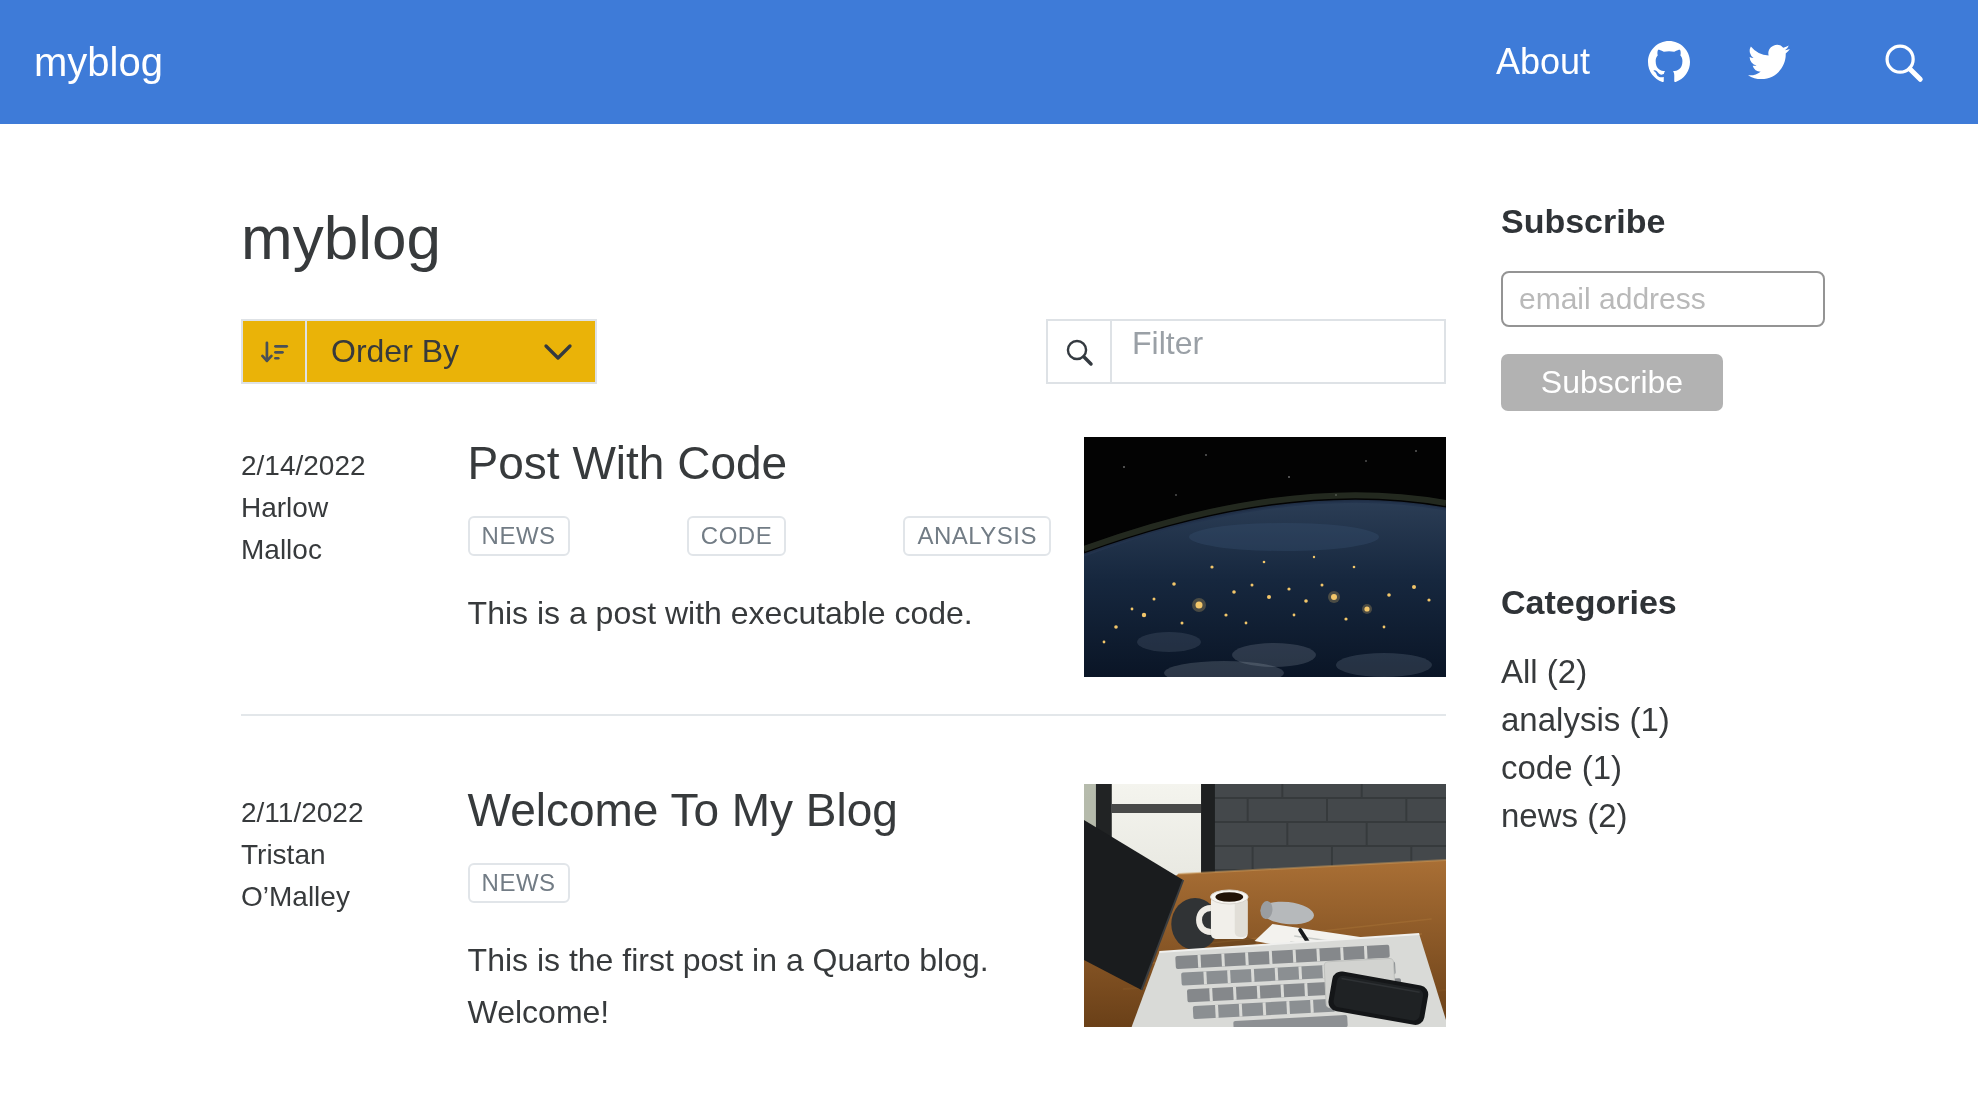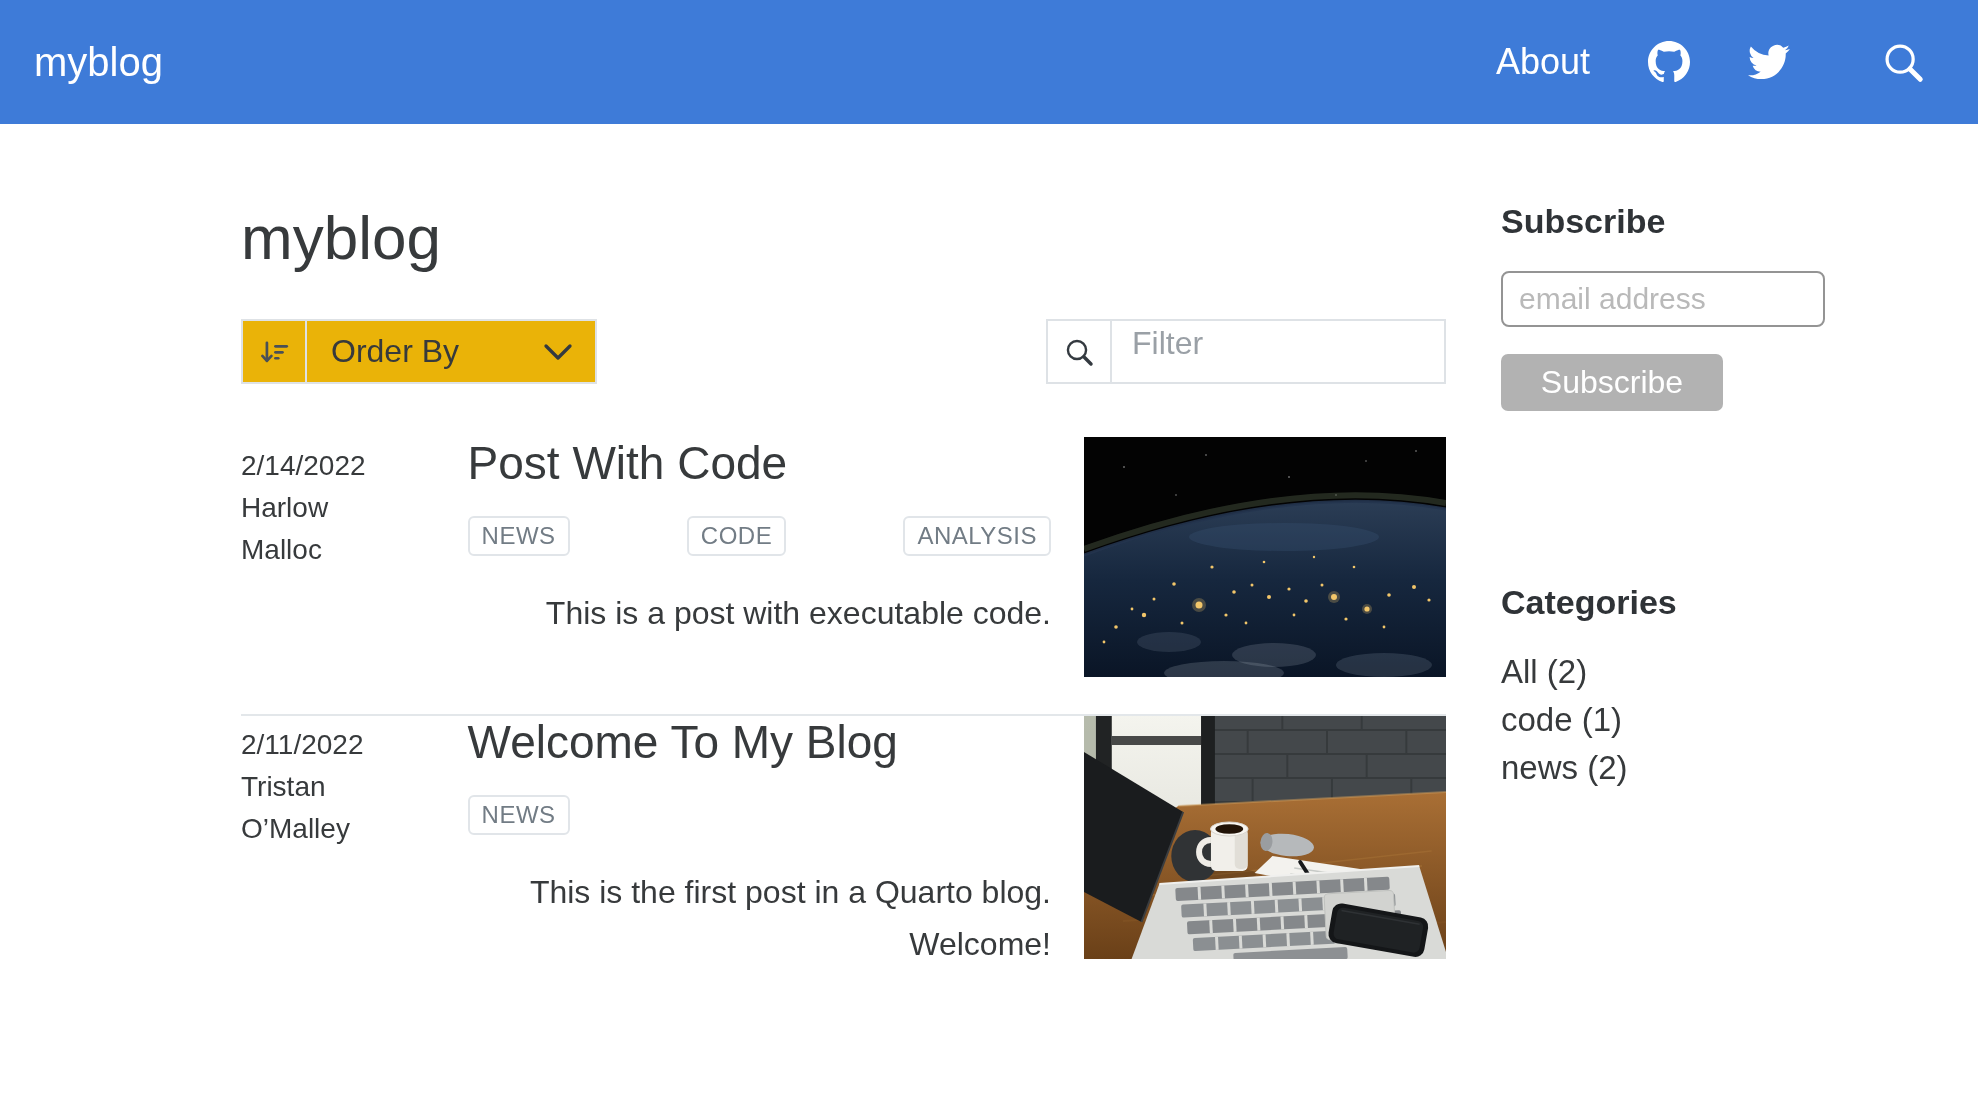--- a/index.html
+++ b/index.html
@@ -50,25 +50,25 @@
   .posts { margin-top:53px; }
   .post { display:flex; align-items:flex-start; }
   .post-meta { width:160px; margin-right:67px; font-size:28px; line-height:1.5; color:#373a3c; padding-top:8px; }
   .post-body { width:585px; margin-right:33px; }
   .post-title { font-size:46px; font-weight:400; margin:0 0 26px; line-height:1.15; color:#373a3c; cursor:pointer; }
   .tags { display:flex; gap:10px;justify-content:space-between; }
   .tag {
     font-size:24px; color:#727c85; border:2px solid #e1e5e9; border-radius:6px;
     padding:5px 12px; line-height:1.1; letter-spacing:0.5px; cursor:pointer; background:#fff;
   }
-  .post-desc { font-size:32px; line-height:1.62; margin-top:32px; color:#373a3c;text-align:right; }
+  .post-desc { font-size:32px; line-height:1.62; margin-top:32px; color:#373a3c; }
   .post-thumb { width:362px; flex:none; cursor:pointer; }
   .post-thumb svg { display:block; }
   .divider { border:none; border-top:2px solid #e3e7ea; margin:37px 0 0; }
-  .post--second { }
+  .post--second { margin-top:68px; }
 
   
   .side-heading { font-size:34px; font-weight:700; color:#2f3337; margin:0 0 30px; }
   .email-input {
     width:100%; height:56px; border:2px solid #949494; border-radius:8px; font-size:30px;
     padding:0 16px; color:#373a3c; font-family:inherit; outline:none;
   }
   .email-input::placeholder { color:#b9b9b9; }
   .subscribe-btn {
     margin-top:27px; width:222px; height:57px; background:#b2b2b2; color:#fff; font-size:32px;
@@ -367,18 +367,19 @@
   <div class="sidebar">
     <div>
       <h2 class="side-heading">Subscribe</h2>
       <input class="email-input" type="text" placeholder="email address" style="">
       <button class="subscribe-btn">Subscribe</button>
     </div>
 
     <div class="categories">
       <h2 class="side-heading">Categories</h2>
       <span class="cat-item">All (2)</span>
+      <span class="cat-item">analysis (1)</span>
       <span class="cat-item">code (1)</span>
       <span class="cat-item">news (2)</span>
     </div>
   </div>
 
 </div>
 
 </body></html>

